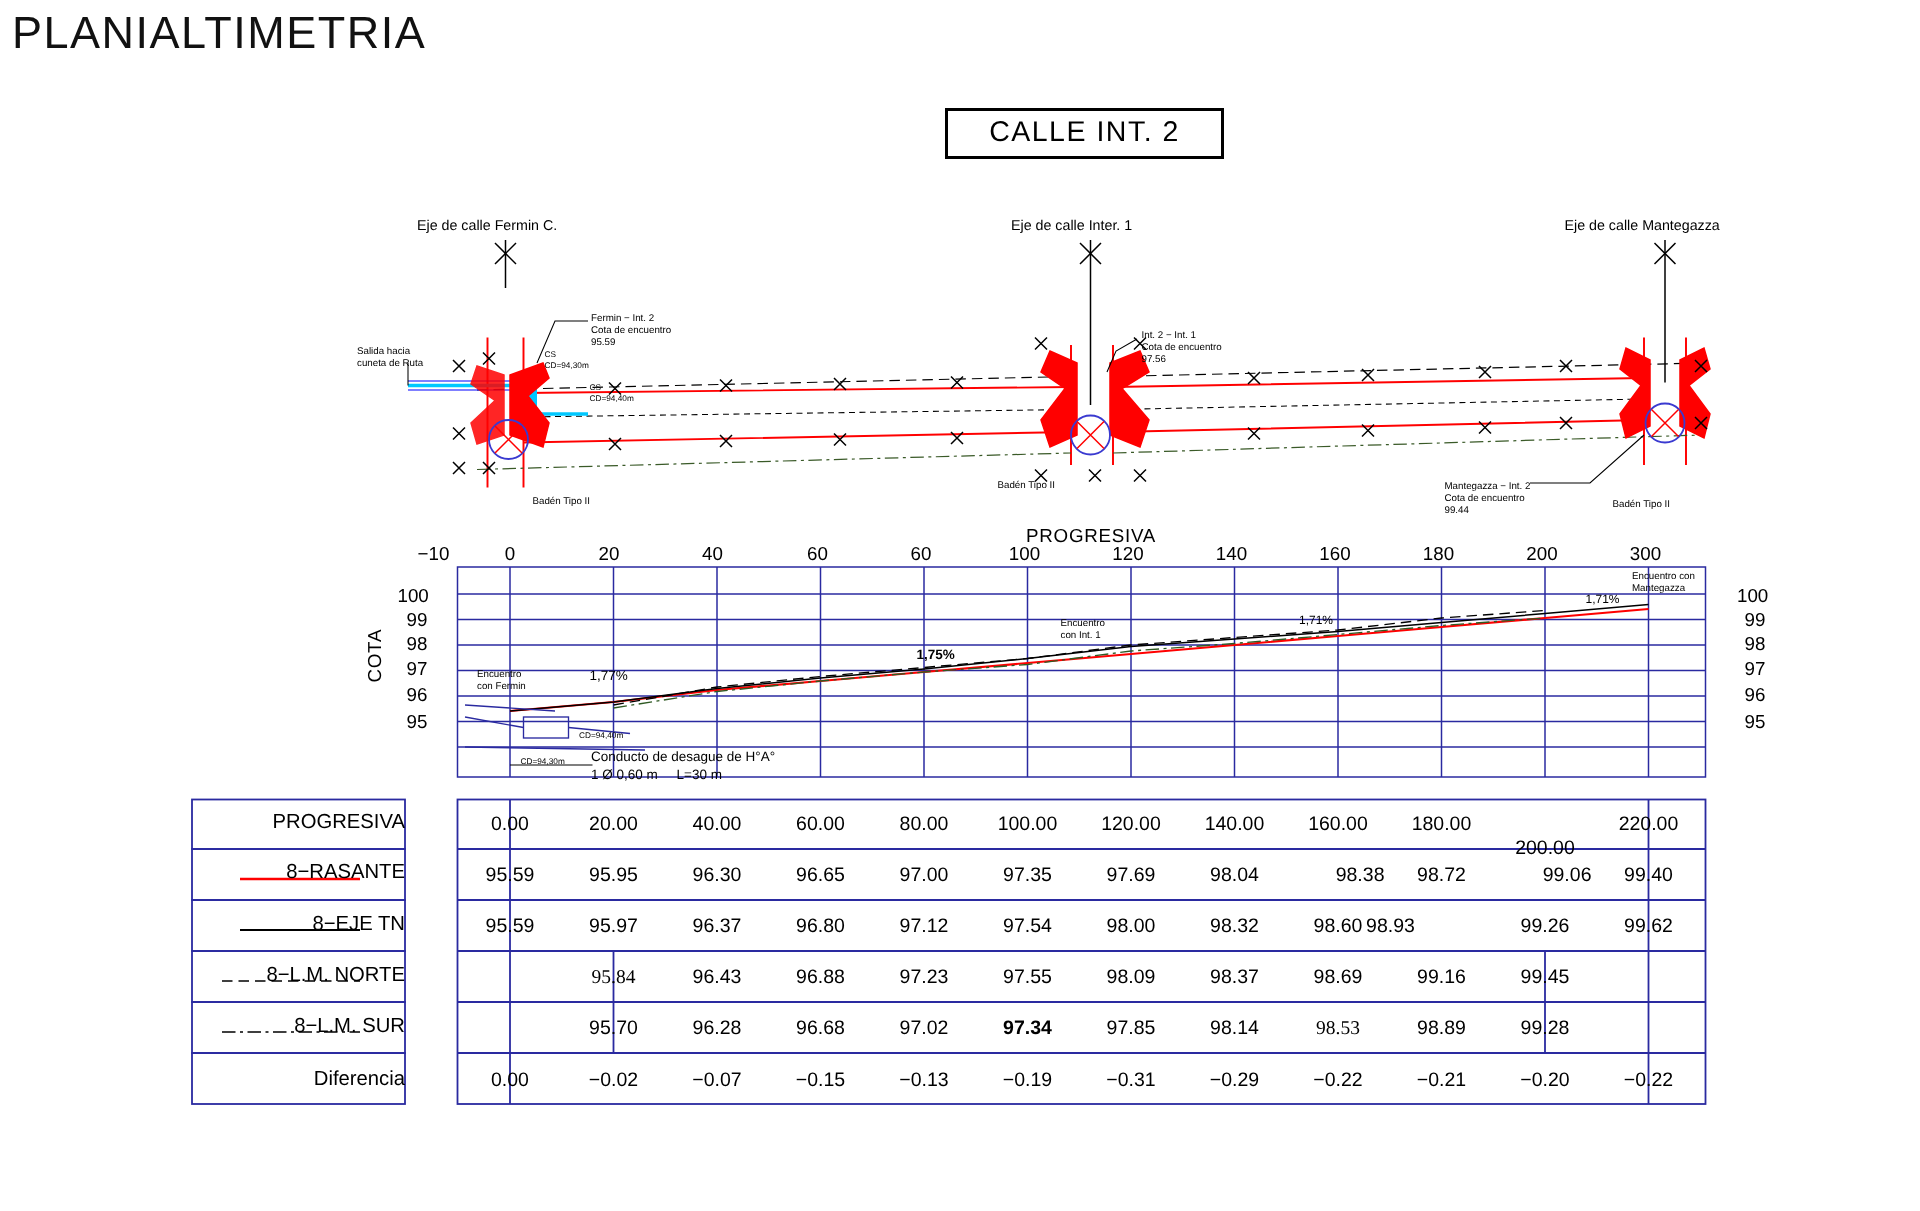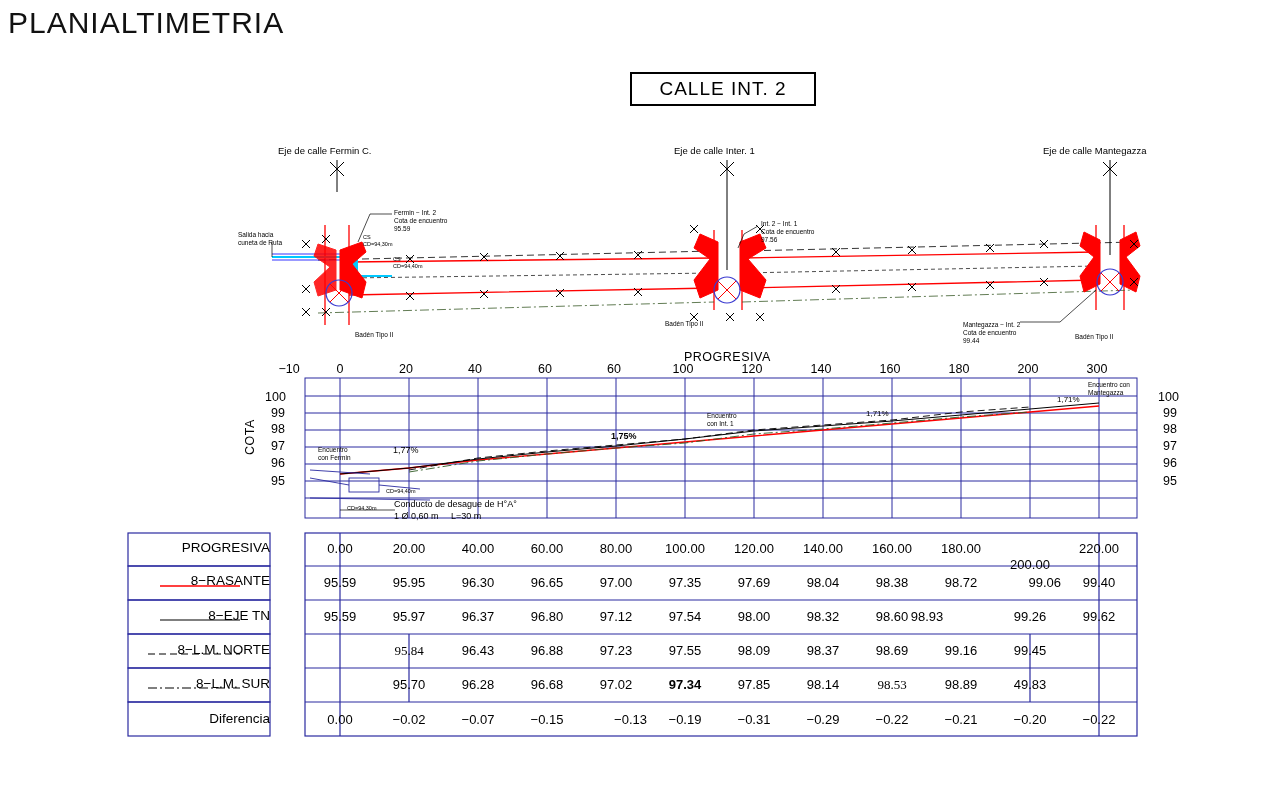--- a/index.html
+++ b/index.html
@@ -330,21 +330,21 @@
 <div class="cellnum" style="left:1068px;top:541px;">220.00</div>
 
 <div class="cellnum" style="left:309px;top:575px;">95.59</div>
 <div class="cellnum" style="left:378px;top:575px;">95.95</div>
 <div class="cellnum" style="left:447px;top:575px;">96.30</div>
 <div class="cellnum" style="left:516px;top:575px;">96.65</div>
 <div class="cellnum" style="left:585px;top:575px;">97.00</div>
 <div class="cellnum" style="left:654px;top:575px;">97.35</div>
 <div class="cellnum" style="left:723px;top:575px;">97.69</div>
 <div class="cellnum" style="left:792px;top:575px;">98.04</div>
-<div class="cellnum" style="left:861px;top:575px;">98.38</div>
+<div class="cellnum" style="left:861px;top:575px;text-align:right;">98.38</div>
 <div class="cellnum" style="left:930px;top:575px;">98.72</div>
 <div class="cellnum" style="left:999px;top:575px;text-align:right;">99.06</div>
 <div class="cellnum" style="left:1068px;top:575px;">99.40</div>
 
 <div class="cellnum" style="left:309px;top:609px;">95.59</div>
 <div class="cellnum" style="left:378px;top:609px;">95.97</div>
 <div class="cellnum" style="left:447px;top:609px;">96.37</div>
 <div class="cellnum" style="left:516px;top:609px;">96.80</div>
 <div class="cellnum" style="left:585px;top:609px;">97.12</div>
 <div class="cellnum" style="left:654px;top:609px;">97.54</div>
@@ -368,26 +368,26 @@
 
 <div class="cellnum" style="left:378px;top:677px;">95.70</div>
 <div class="cellnum" style="left:447px;top:677px;">96.28</div>
 <div class="cellnum" style="left:516px;top:677px;">96.68</div>
 <div class="cellnum" style="left:585px;top:677px;">97.02</div>
 <div class="cellnum" style="left:654px;top:677px;font-weight:bold;">97.34</div>
 <div class="cellnum" style="left:723px;top:677px;">97.85</div>
 <div class="cellnum" style="left:792px;top:677px;">98.14</div>
 <div class="cellnum" style="left:861px;top:677px;font-family:Liberation Serif, serif;">98.53</div>
 <div class="cellnum" style="left:930px;top:677px;">98.89</div>
-<div class="cellnum" style="left:999px;top:677px;">49.83</div>
+<div class="cellnum" style="left:999px;top:677px;">99.28</div>
 
 <div class="cellnum" style="left:309px;top:712px;">0.00</div>
 <div class="cellnum" style="left:378px;top:712px;">−0.02</div>
 <div class="cellnum" style="left:447px;top:712px;">−0.07</div>
 <div class="cellnum" style="left:516px;top:712px;">−0.15</div>
-<div class="cellnum" style="left:585px;top:712px;text-align:right;">−0.13</div>
+<div class="cellnum" style="left:585px;top:712px;">−0.13</div>
 <div class="cellnum" style="left:654px;top:712px;">−0.19</div>
 <div class="cellnum" style="left:723px;top:712px;">−0.31</div>
 <div class="cellnum" style="left:792px;top:712px;">−0.29</div>
 <div class="cellnum" style="left:861px;top:712px;">−0.22</div>
 <div class="cellnum" style="left:930px;top:712px;">−0.21</div>
 <div class="cellnum" style="left:999px;top:712px;">−0.20</div>
 <div class="cellnum" style="left:1068px;top:712px;">−0.22</div>
 
 </body></html>

